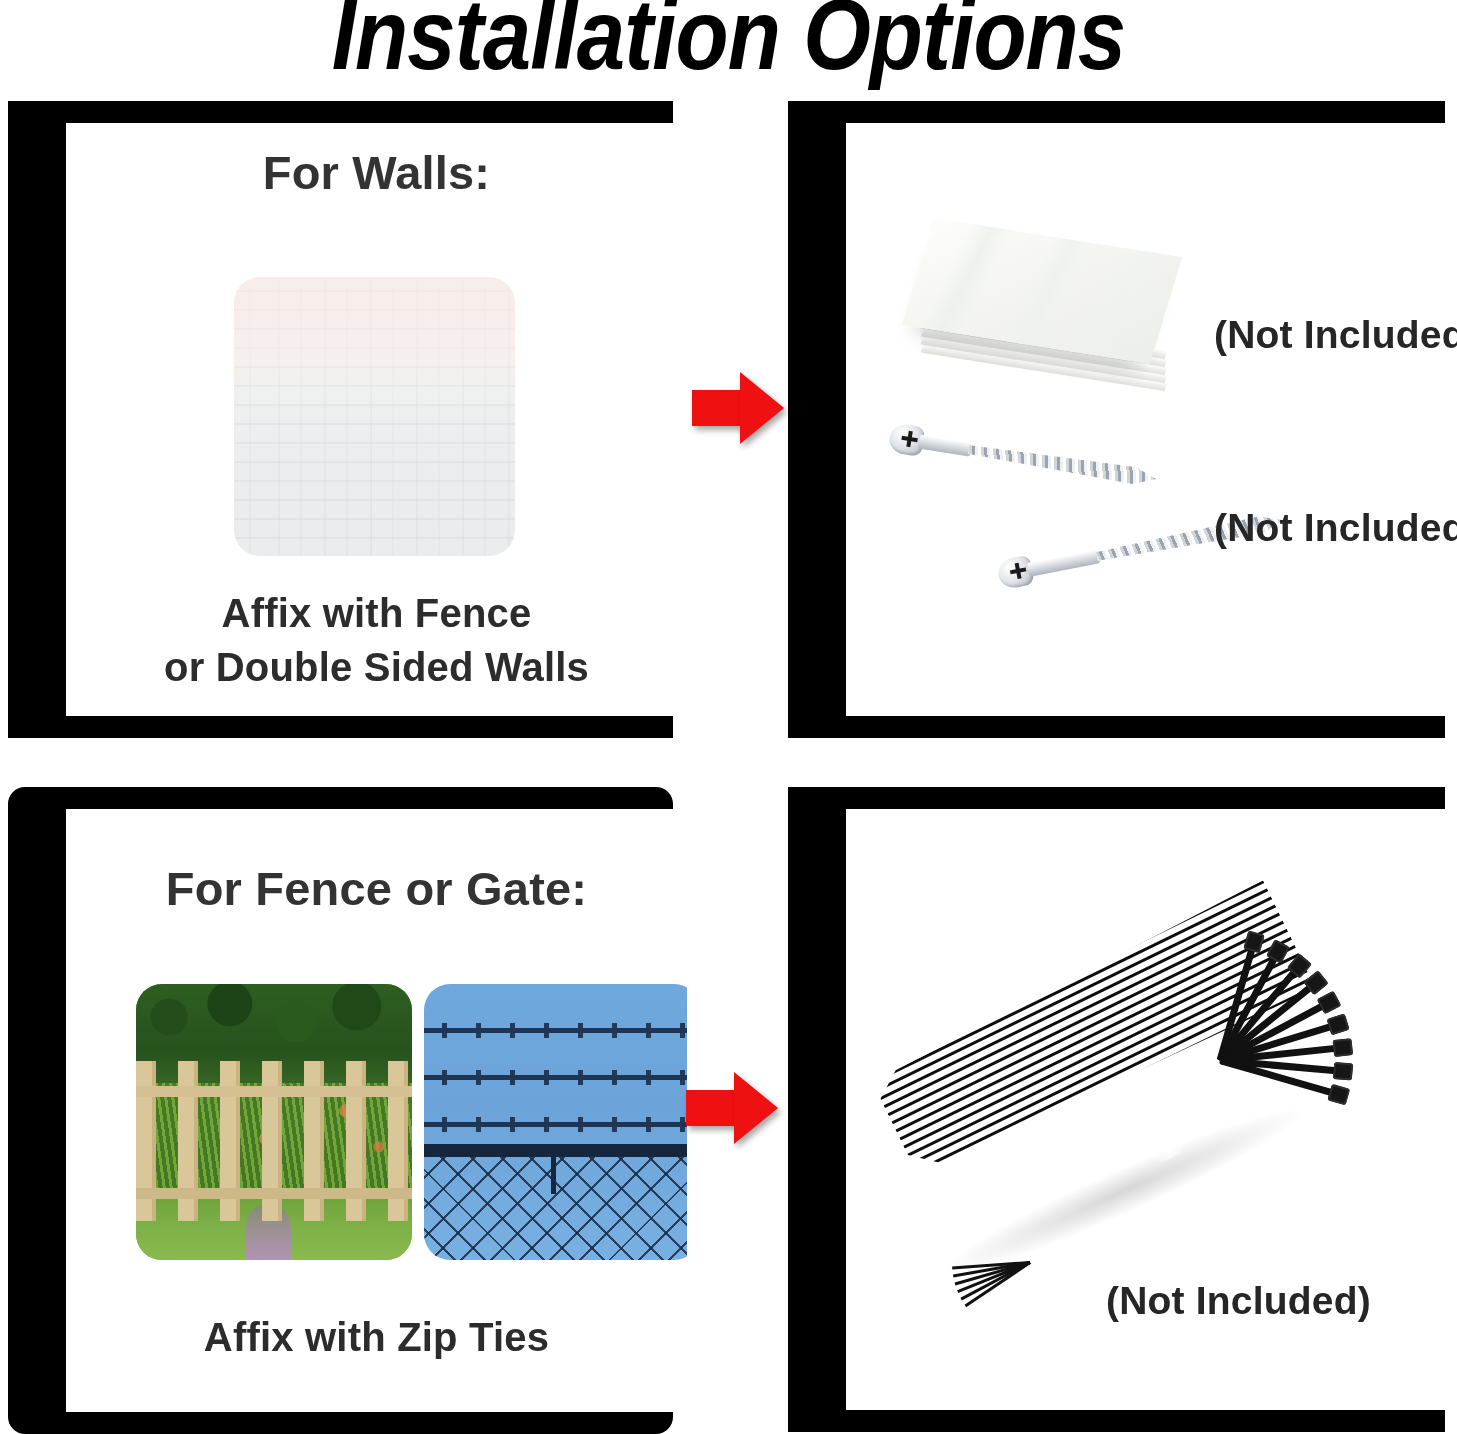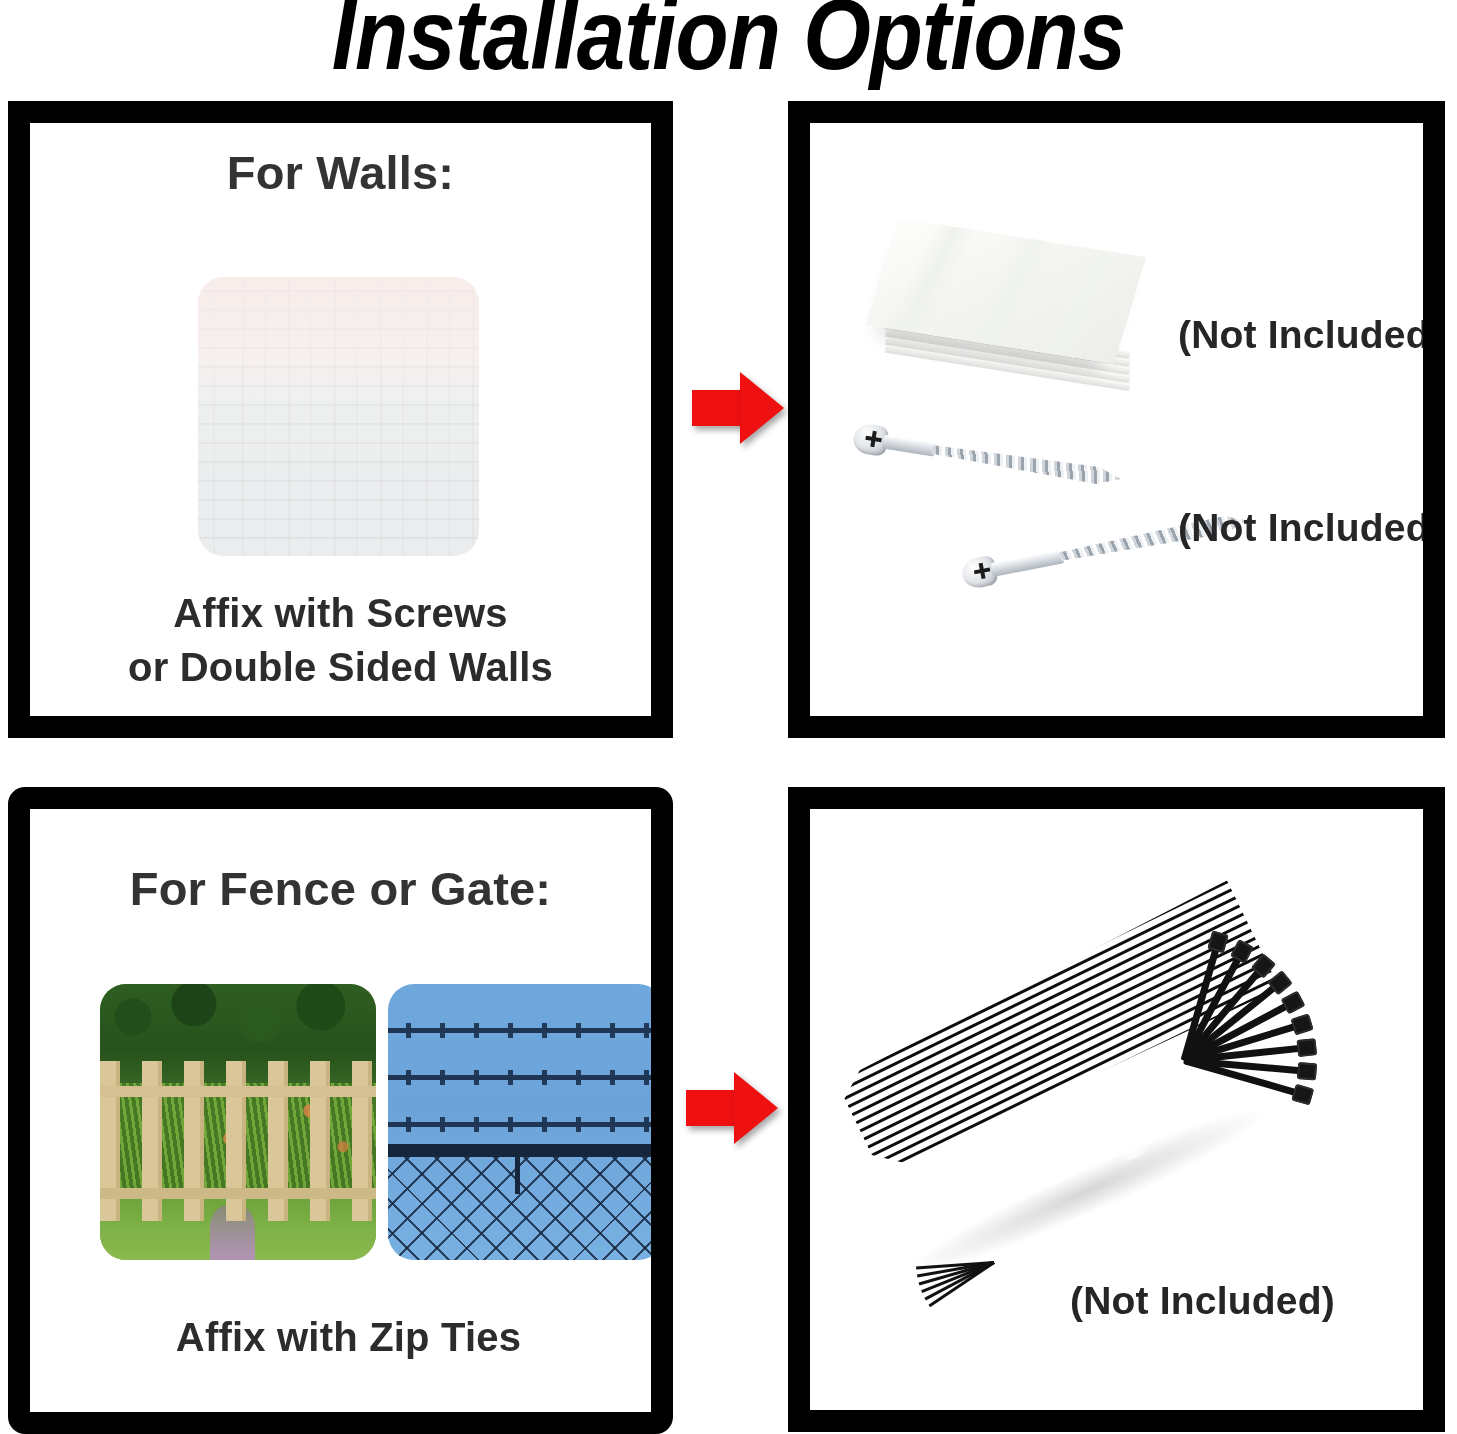--- a/index.html
+++ b/index.html
@@ -13,41 +13,41 @@
     font-weight:bold;font-style:italic;
     font-size:101px;line-height:100px;letter-spacing:-1px;
     color:#000;
     transform:scaleX(.86);transform-origin:50% 50%;
     white-space:nowrap;
   }
 
   
   .grid{position:absolute;left:0;top:101px;width:1457px;height:1333px;}
   .panel{position:absolute;background:#000;box-sizing:border-box;padding:22px;}
-  .panel .inner{width:100%;height:100%;background:#fff;position:relative;overflow:hidden;}
+  .panel .inner{width:100%;height:100%;background:#fff;position:relative;overflow:hidden;margin-left:36px;}
 
   #panel-walls     {left:8px;  top:0px;   width:665px; height:637px;}
   #panel-hardware  {left:788px;top:0px;   width:657px; height:637px;}
   #panel-fence     {left:8px;  top:686px; width:665px; height:647px;border-radius:17px;}
   #panel-zipties   {left:788px;top:686px; width:657px; height:645px;}
 
   .ptitle{
     position:absolute;width:100%;text-align:center;
     font-weight:bold;color:#333;letter-spacing:.2px;
   }
   #walls-title{top:22px;font-size:47px;}
   #fence-title{top:52px;font-size:47px;}
 
   .caption{
     position:absolute;width:100%;text-align:center;
     font-weight:bold;color:#2c2c2c;font-size:40px;line-height:54px;
     letter-spacing:.2px;
   }
   #walls-caption{bottom:22px;}
-  #fence-caption{bottom:48px;padding-left:8px;}
+  #fence-caption{bottom:48px;}
 
   .notinc{
     position:absolute;font-weight:bold;color:#262626;
     font-size:39px;white-space:nowrap;letter-spacing:.2px;
   }
 
   
   .arrow{position:absolute;width:92px;height:72px;}
   .arrow .shaft{
     position:absolute;left:0;top:18px;width:56px;height:36px;background:#ef1111;
@@ -215,21 +215,21 @@
 
       <div class="ptitle" id="walls-title">For Walls:</div>
 
       <div class="photo" id="wall-photo">
         <div class="brickrows"></div>
         <div class="brickrows2"></div>
         <div class="wash"></div>
       </div>
 
       <div class="caption" id="walls-caption">
-        <div>Affix with Screws</div>
+        <div>Affix with Fence</div>
         <div>or Double Sided Walls</div>
       </div>
 
     </div>
   </div>
 
   <div class="arrow" id="arrow-top">
     <div class="shaft"></div>
     <div class="head"></div>
   </div>

